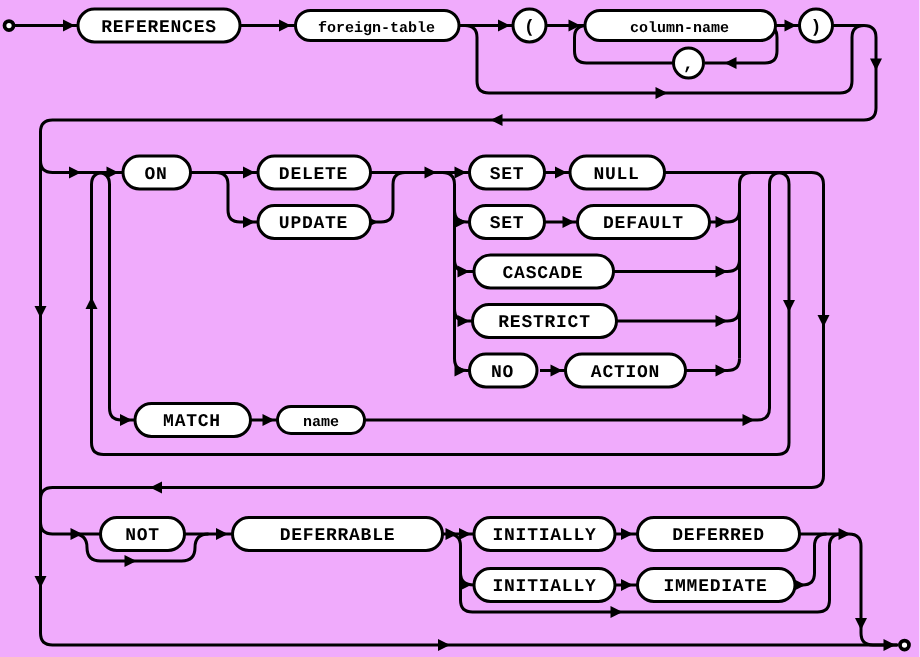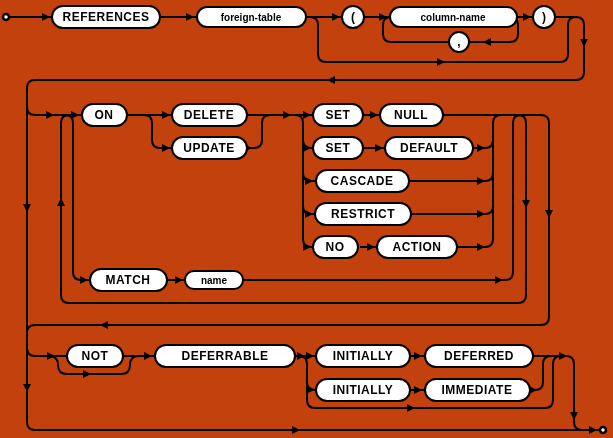--- a/index.html
+++ b/index.html
@@ -1,17 +1,17 @@
 <!DOCTYPE html>
 <html><head>
 <meta charset="utf-8">
 <style>
   html,body{margin:0;padding:0;background:#ffffff;}
-  .stage{position:relative;width:613px;height:438px;background:#c2410c;overflow:hidden;
-         font-family:Liberation Sans, sans-serif;}
+  .stage{position:relative;width:613px;height:438px;background:#f0abfc;overflow:hidden;
+         font-family:Liberation Mono, monospace;}
   svg{display:block;}
   .wire path{fill:none;stroke:#000;stroke-width:2;stroke-linecap:butt;stroke-linejoin:round;}
   .node rect{fill:#fff;stroke:#000;stroke-width:2;}
   .node circle{fill:#fff;stroke:#000;stroke-width:2;}
   .node text{fill:#000;font-weight:bold;text-anchor:middle;}
   .kw text{font-size:12px;letter-spacing:0.5px;}
   .nt text{font-size:10px;}
   .tm text{font-size:12px;}
   .bullet{fill:#fff;stroke:#000;stroke-width:2.5;}
   .arrows polygon{fill:#000;stroke:none;}

